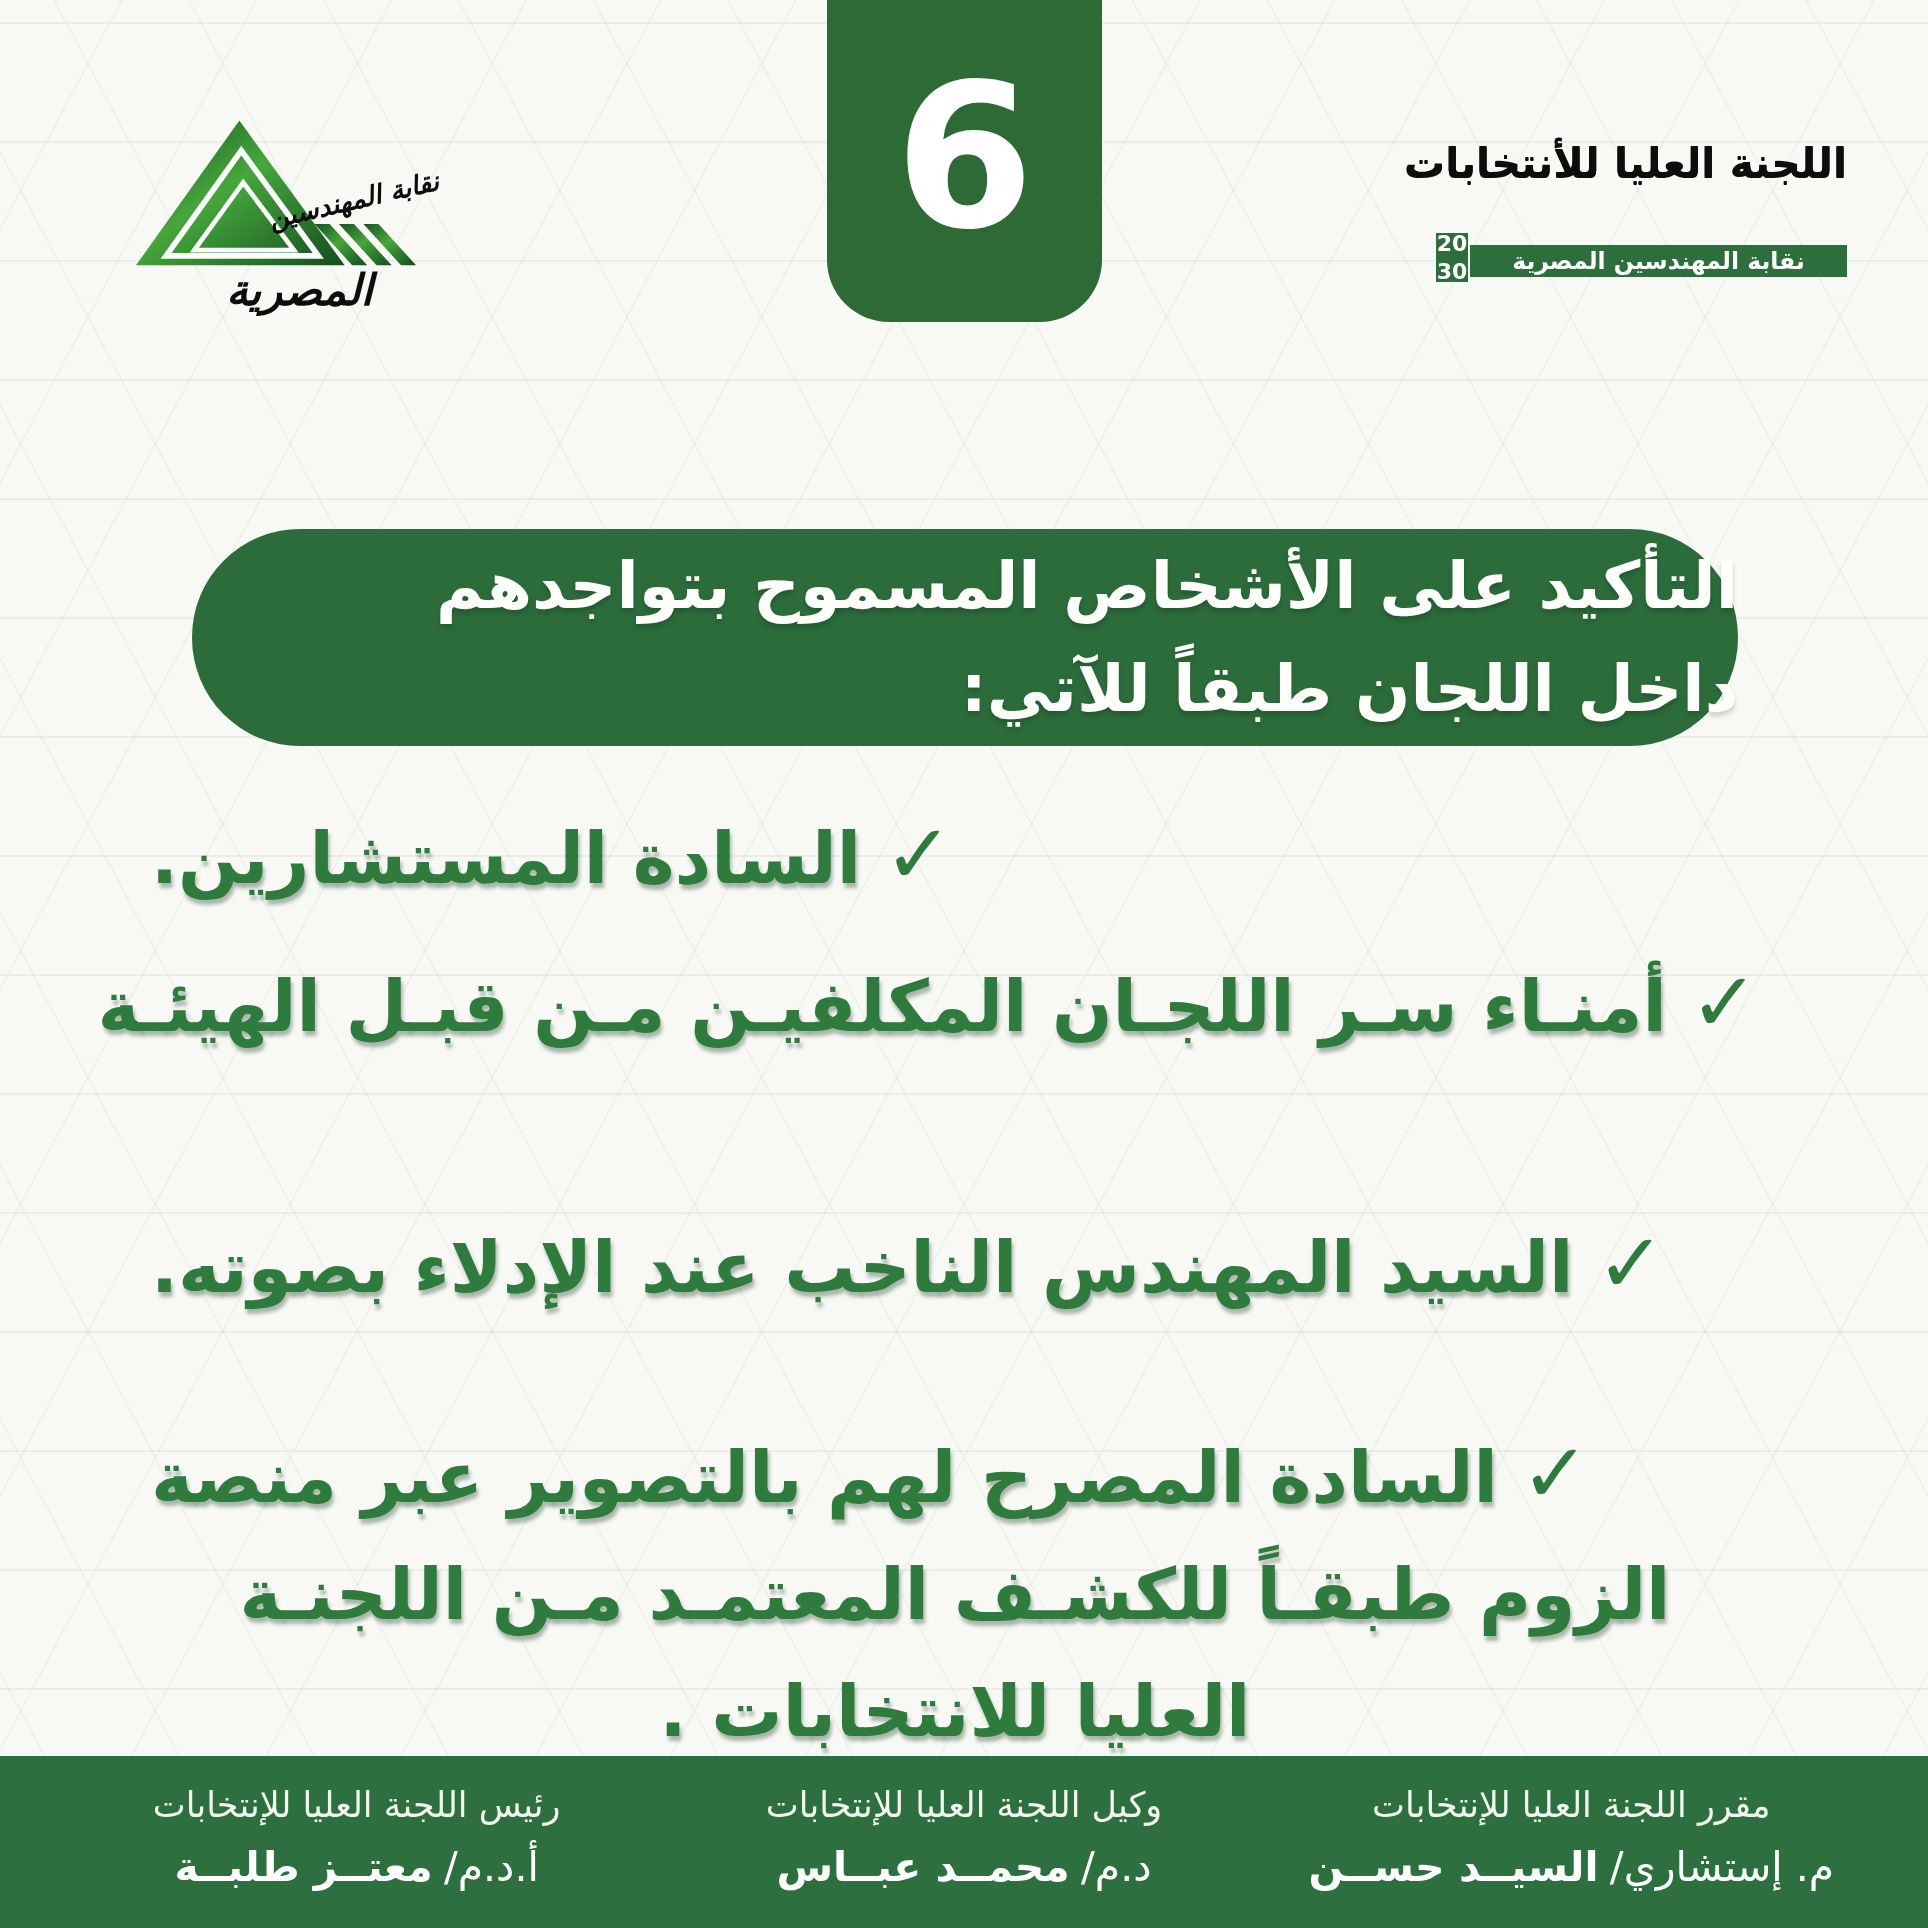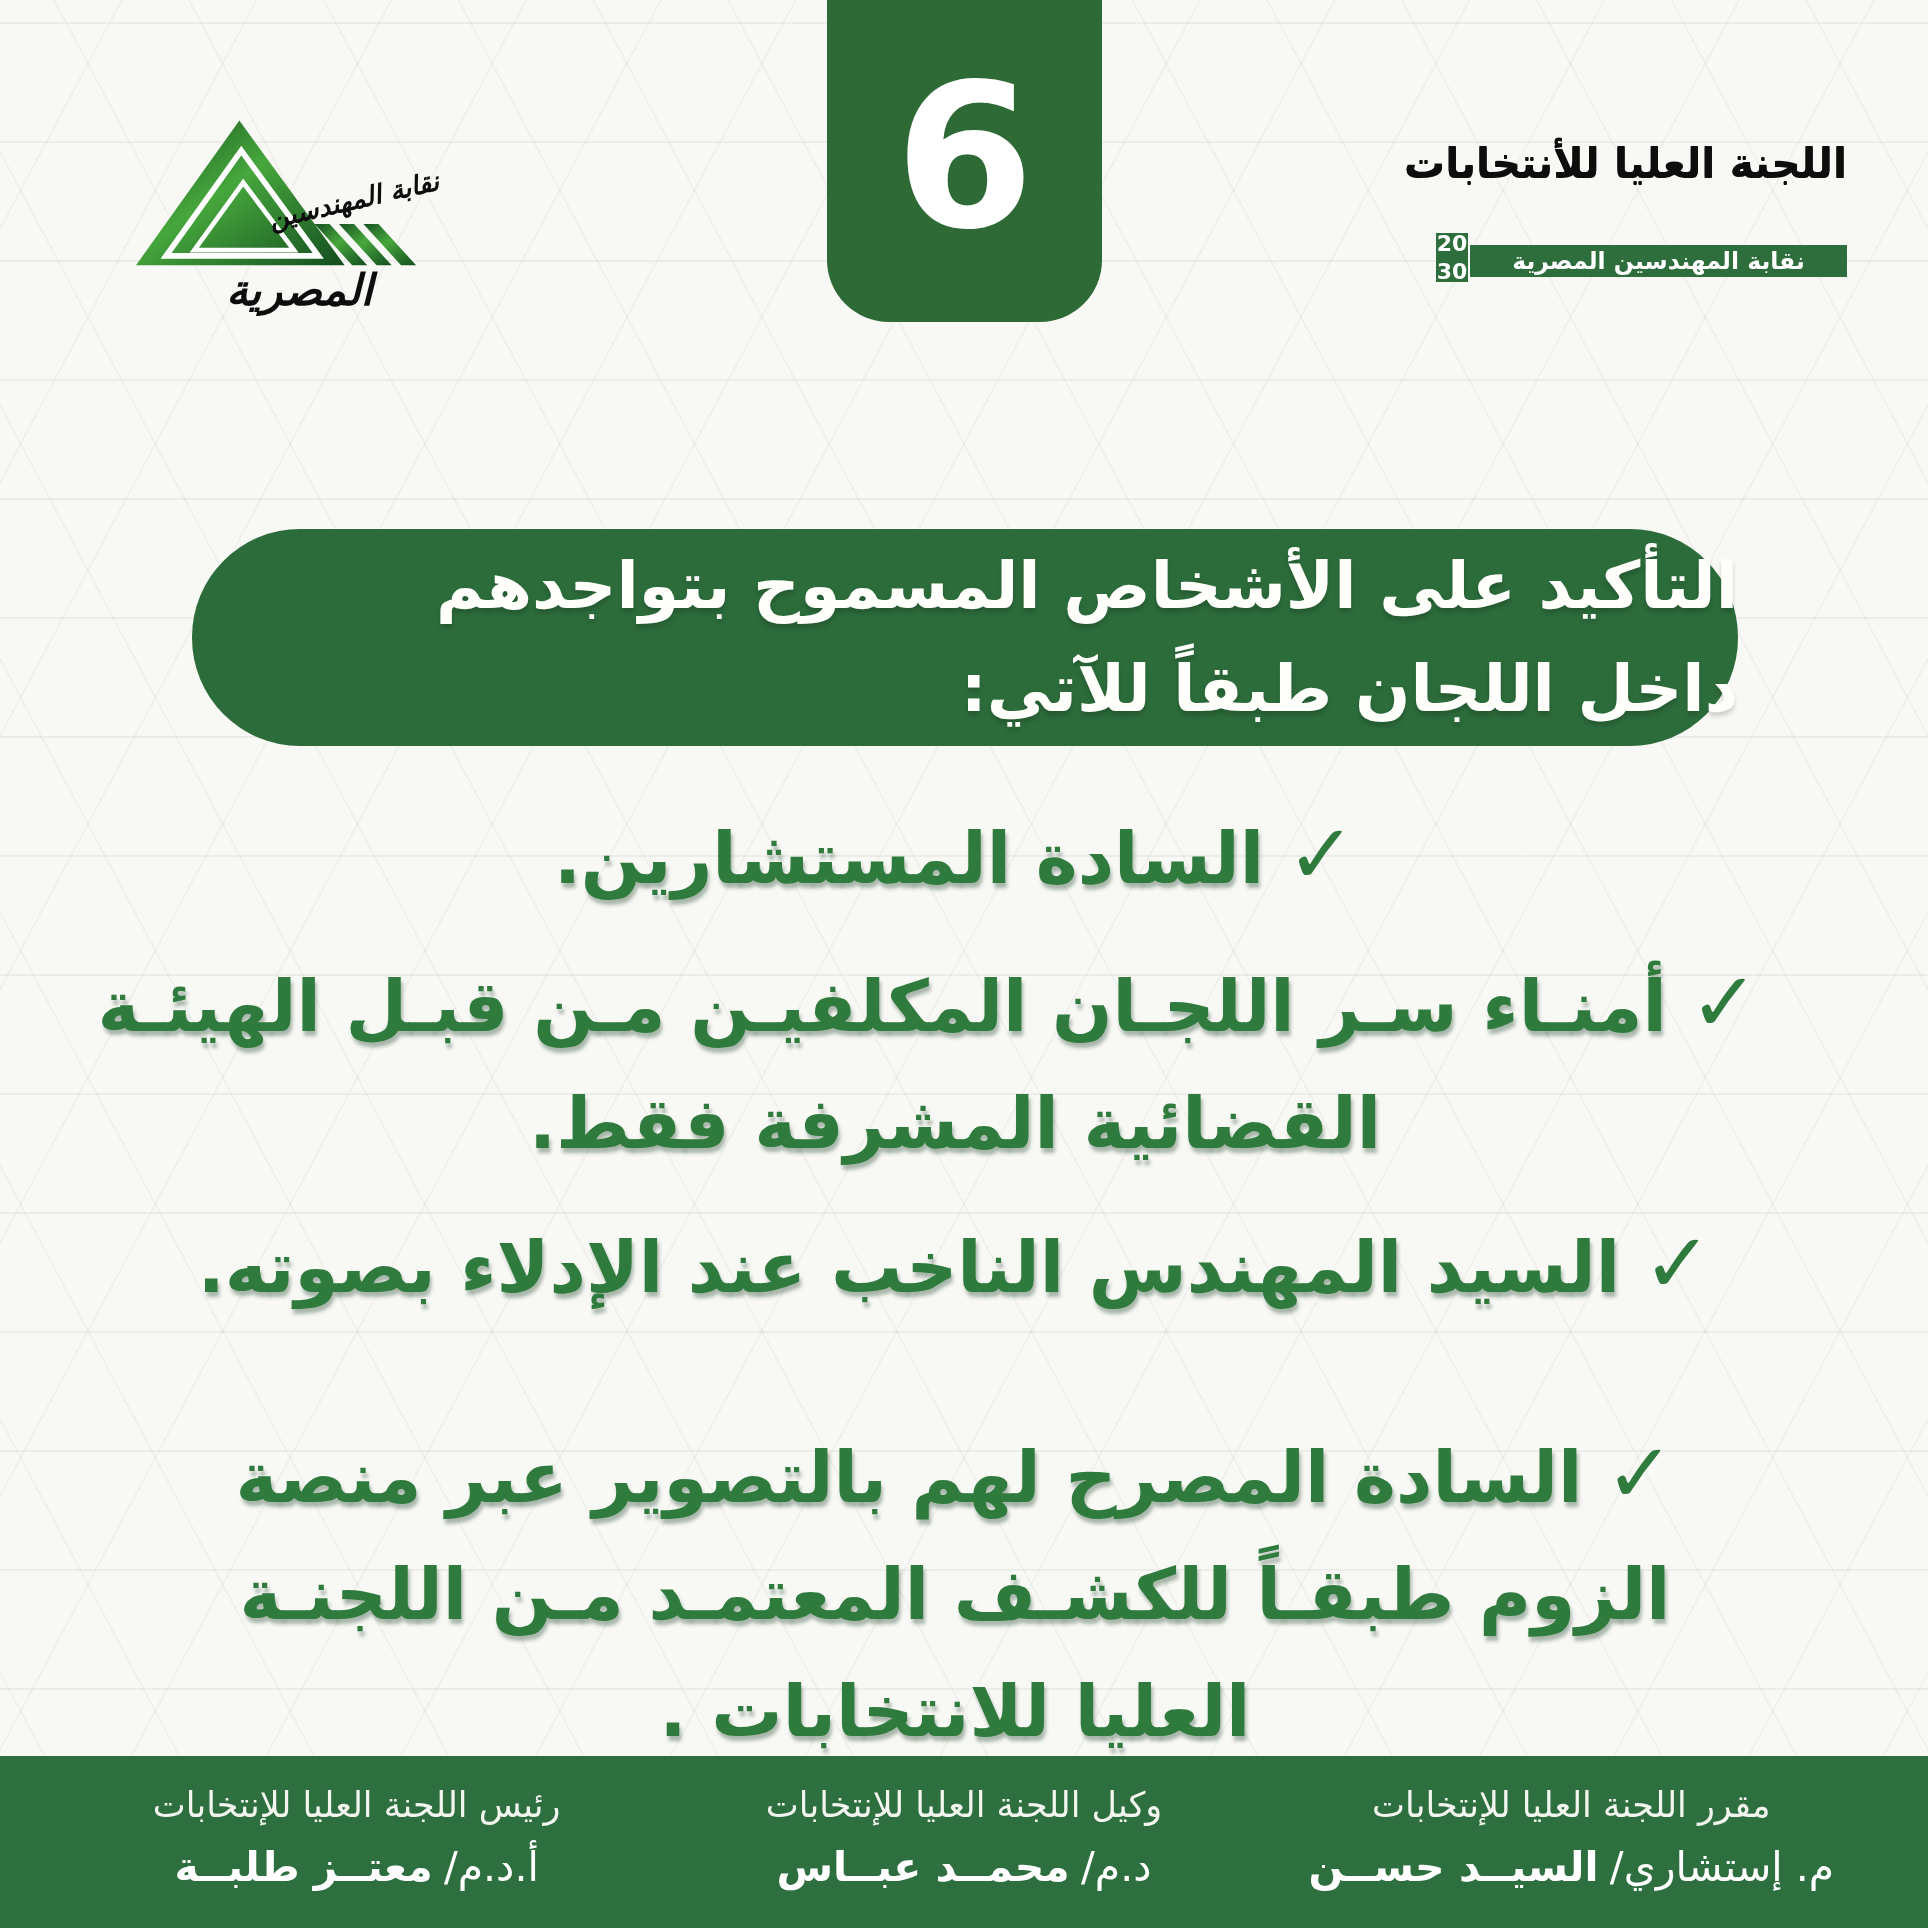--- a/index.html
+++ b/index.html
@@ -62,21 +62,21 @@
   .title-line{
     direction:rtl;white-space:nowrap;color:#fefefb;
     font-size:65px;font-weight:700;line-height:98px;
     text-shadow:0 3.8px 5.6px rgba(0,0,0,0.18);
   }
 
   
   .checklist{position:absolute;left:151px;right:169px;top:0;height:100%;}
   .cl-item{position:absolute;left:0;right:0;}
   .cl-line{
-    direction:rtl;text-align:center;
+    direction:rtl;text-align:left;
     color:#2e7b3d;font-size:71px;font-weight:700;line-height:117px;
     white-space:nowrap;
     text-shadow:1.9px 4.7px 3.8px rgba(22,64,33,0.35);
   }
   .cl-line.cont{text-align:center;}
   .check{
     font-size:83px;font-weight:400;margin-inline-end:22.6px;
     text-shadow:none;
   }
 
@@ -148,21 +148,20 @@
     <div class="cl-item" style="top:796px">
       <div class="cl-line first">
         <span class="check">✓</span><span>السادة المستشارين.</span>
       </div>
     </div>
 
     <div class="cl-item" style="top:944px">
       <div class="cl-line first">
         <span class="check">✓</span><span>أمنـاء سـر اللجـان المكلفيـن مـن قبـل الهيئـة</span>
       </div>
-      <div class="cl-line cont">القضائية المشرفة فقط.</div>
     </div>
 
     <div class="cl-item" style="top:1205px">
       <div class="cl-line first">
         <span class="check">✓</span><span>السيد المهندس الناخب عند الإدلاء بصوته.</span>
       </div>
     </div>
 
     <div class="cl-item" style="top:1415px">
       <div class="cl-line first">

